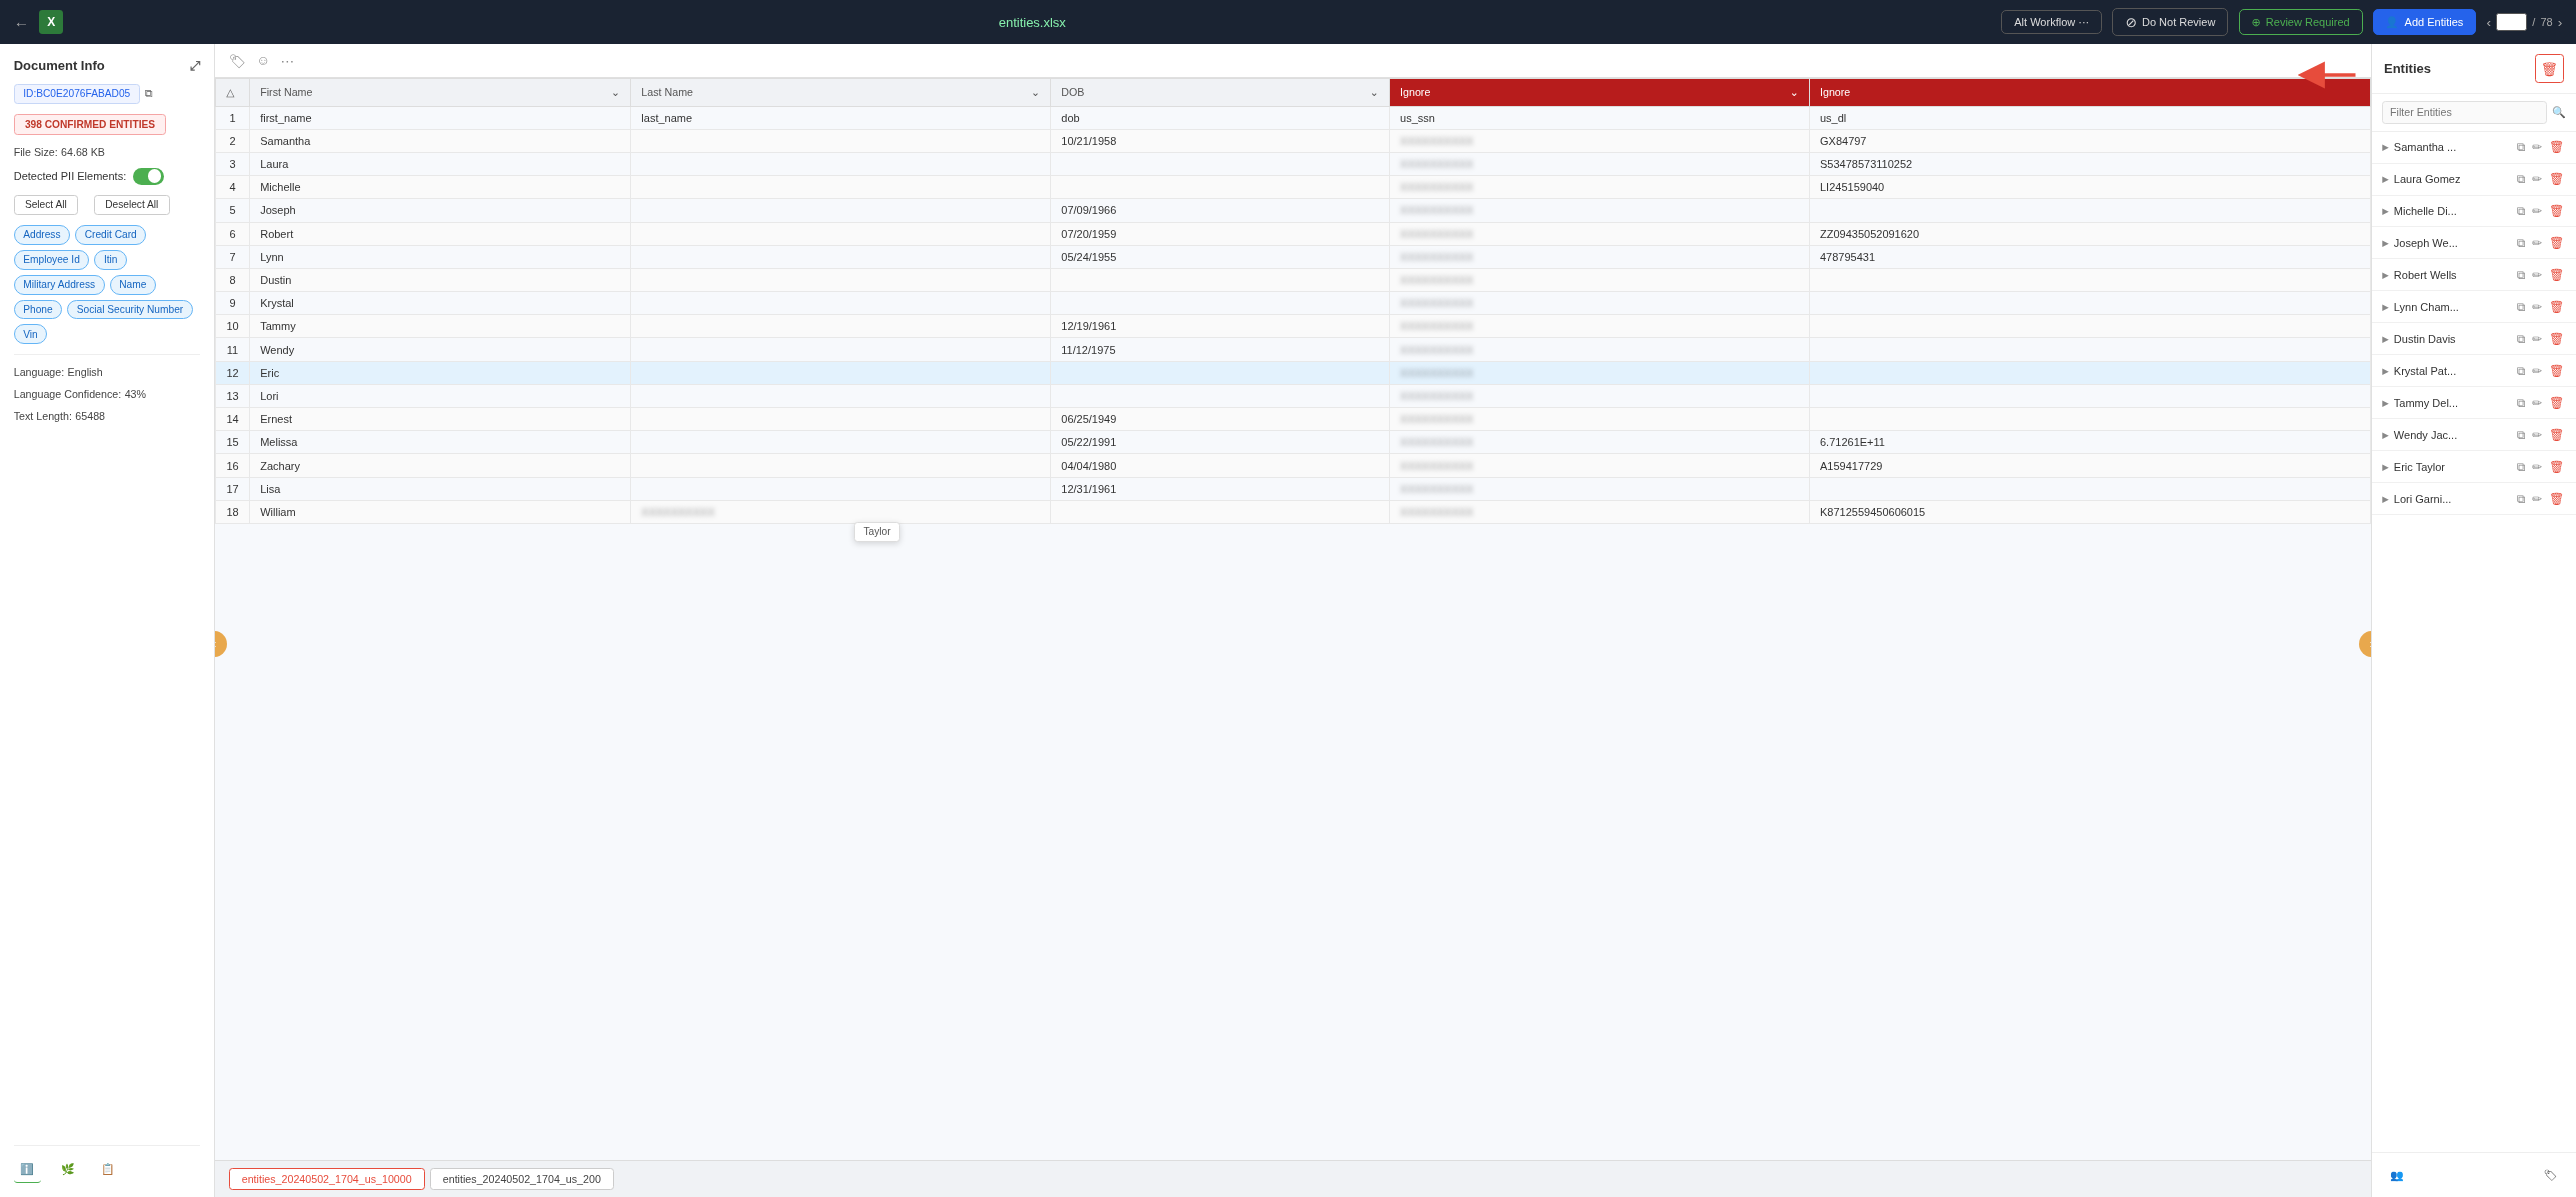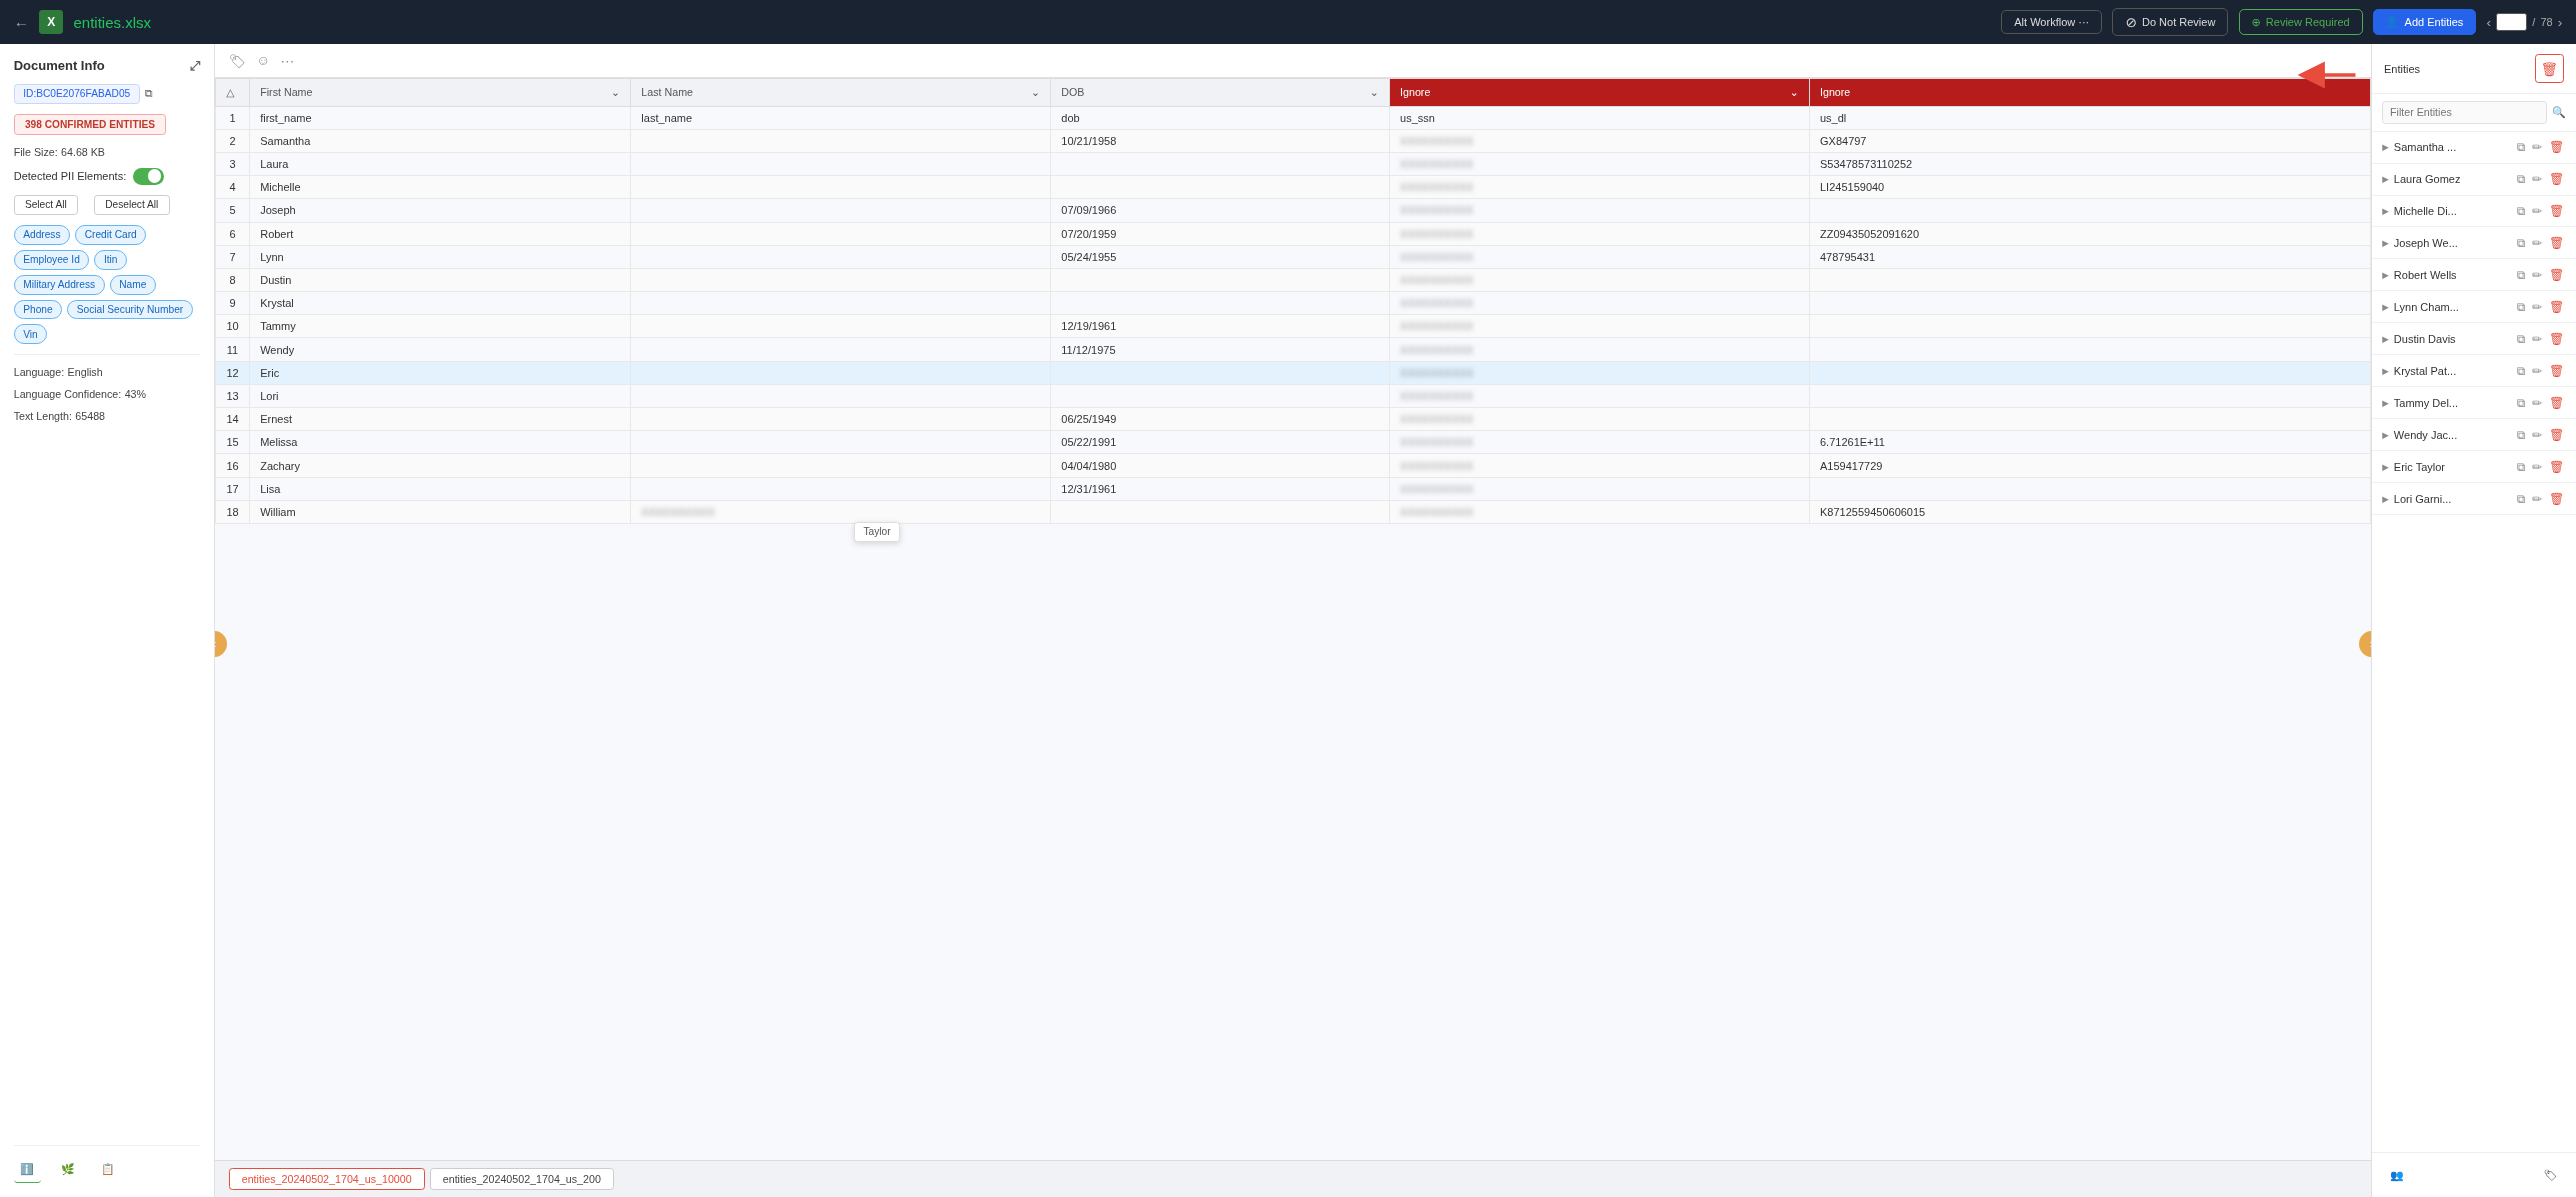--- a/index.html
+++ b/index.html
@@ -2,21 +2,21 @@
 <html style="font-size:13.7px"><head>
   <meta charset="utf-8">
   <style>
     * { box-sizing: border-box; margin: 0; padding: 0; }
     body { font-family: -apple-system, BlinkMacSystemFont, 'Segoe UI', sans-serif; background: #f0f2f5; font-size: 11px; color: #333; height: 100vh; overflow: hidden; }
 
     
     .topbar { display: flex; align-items: center; background: #1a2332; height: 44px; padding: 0 13.7px; gap: 10.2px; }
     .topbar-back { color: #aaa; background: none; border: none; cursor: pointer; font-size: 15.4px; }
     .topbar-icon { background: #2d7a3a; border-radius: 3.4px; width: 24px; height: 24px; display: flex; align-items: center; justify-content: center; color: white; font-weight: bold; font-size: 12px; }
-    .topbar-filename { color: #22c55e; font-size: 15px; font-weight: 500; flex: 1; }
+    .topbar-filename { color: #86efac; font-size: 13px; font-weight: 500; flex: 1; text-align: center; }
     .topbar-btn { padding: 5.1px 12px; border-radius: 5.1px; border: 1.3px solid #555; background: transparent; color: #ddd; cursor: pointer; font-size: 11px; display: flex; align-items: center; gap: 5.1px; }
     .topbar-btn.green-outline { border-color: #4caf50; color: #4caf50; }
     .topbar-btn.blue-fill { background: #2563eb; border-color: #2563eb; color: white; }
     .topbar-nav { display: flex; align-items: center; gap: 5.1px; color: #ccc; }
     .topbar-nav input { width: 38px; text-align: center; background: #fff; border: 0.9px solid #555; border-radius: 3.4px; color: #333; padding: 2.6px; font-size: 11px; }
     .topbar-nav span { color: #aaa; }
 
     
     .main { display: flex; height: calc(100vh - 44px); }
 
@@ -61,21 +61,21 @@
     .row-num { color: #888; font-size: 10.2px; width: 27px; text-align: center; }
     .col-header { display: flex; align-items: center; justify-content: space-between; gap: 3.4px; }
     .tooltip-popup { position: absolute; background: white; border: 0.9px solid #ddd; border-radius: 3.4px; padding: 3.4px 8.5px; font-size: 10.2px; color: #555; box-shadow: 0 1.7px 6.8px rgba(0,0,0,0.15); white-space: nowrap; left: 615px; top: 444px; margin-left: 24px; }
     .sheet-tabs { display: flex; gap: 5.1px; padding: 6.8px 13.7px; background: #f0f2f5; border-top: 0.9px solid #ddd; }
     .sheet-tab { padding: 4.3px 12px; border: 1.3px solid #ccc; border-radius: 3.4px; background: white; cursor: pointer; font-size: 10.7px; color: #444; }
     .sheet-tab.active { border-color: #e74c3c; color: #e74c3c; }
 
     
     .right-panel { width: 205px; background: white; border-left: 0.9px solid #e0e0e0; display: flex; flex-direction: column; flex-shrink: 0; }
     .right-panel-header { padding: 10.2px 12px; display: flex; align-items: center; justify-content: space-between; border-bottom: 0.9px solid #eee; }
-    .right-panel-title { font-size: 11px; font-weight: 400; color: #333; }
+    .right-panel-title { font-size: 13px; font-weight: 700; color: #333; }
     .delete-icon-btn { width: 29px; height: 29px; border: 1.7px solid #e74c3c; border-radius: 3.4px; color: #e74c3c; background: white; cursor: pointer; display: flex; align-items: center; justify-content: center; font-size: 13.7px; }
     .filter-row { padding: 6.8px 10.2px; border-bottom: 0.9px solid #eee; display: flex; align-items: center; gap: 5.1px; }
     .filter-input { flex: 1; border: 0.9px solid #e0e0e0; border-radius: 3.4px; padding: 4.3px 6.8px; font-size: 10.7px; color: #888; background: #fafafa; }
     .entities-list { flex: 1; overflow-y: auto; }
     .entity-item { display: flex; align-items: center; padding: 6.8px 10.2px; border-bottom: 0.9px solid #f0f0f0; gap: 5.1px; }
     .entity-expand { color: #888; cursor: pointer; font-size: 8.5px; }
     .entity-name { flex: 1; font-size: 11px; color: #333; font-weight: 500; }
     .entity-actions { display: flex; gap: 3.4px; }
     .entity-action-btn { border: none; background: none; cursor: pointer; color: #888; font-size: 12px; padding: 1.7px; }
     .entity-action-btn.red { color: #e74c3c; }

